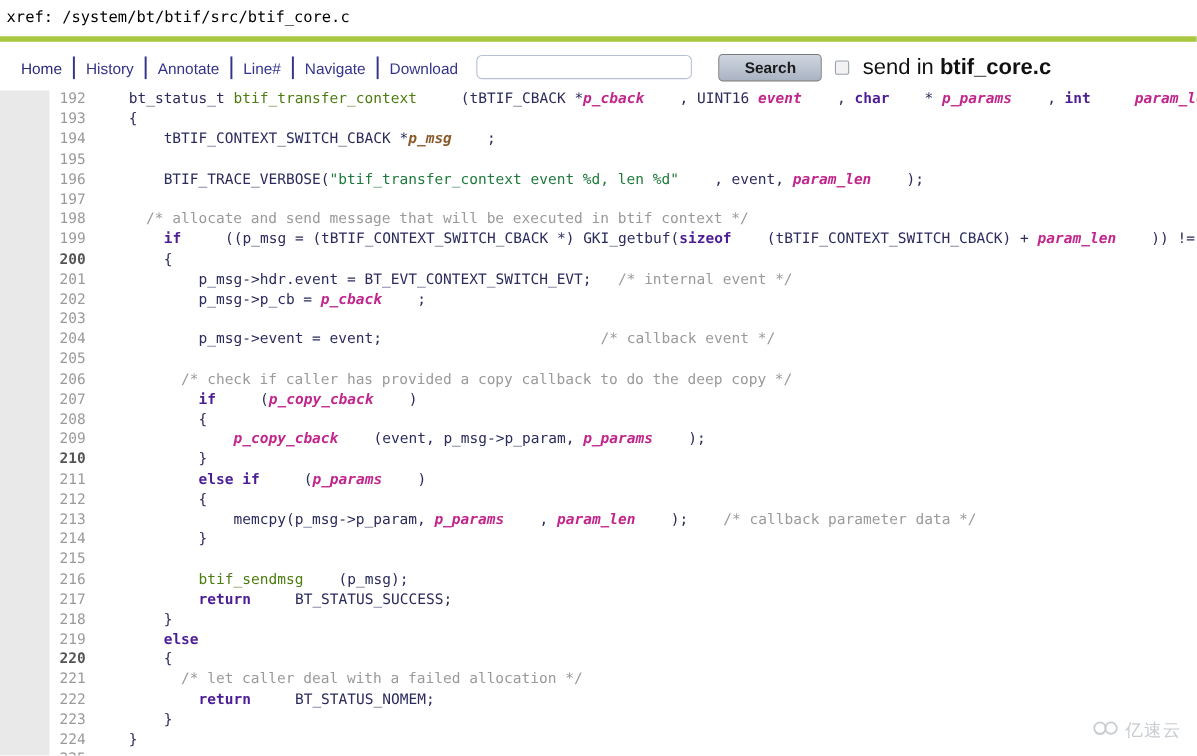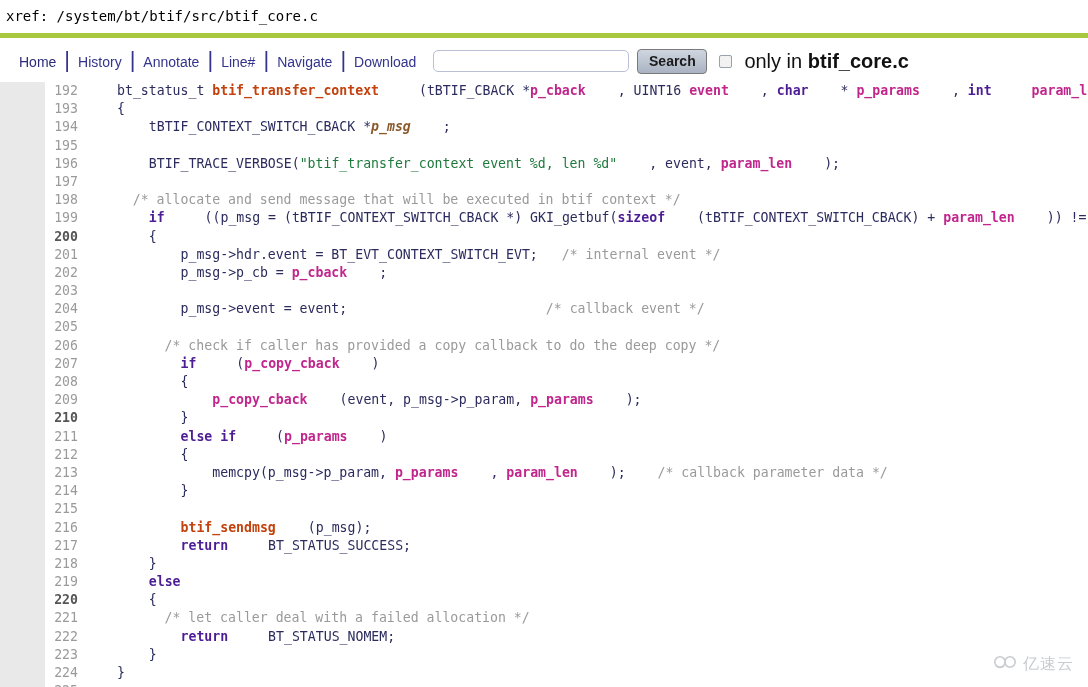--- a/index.html
+++ b/index.html
@@ -73,22 +73,22 @@
     border: 1px solid #b9c0d6;
     border-radius: 5px;
     background: #ffffff;
     font-family: "Liberation Sans", sans-serif;
     font-size: 13px;
     padding: 0 5px;
     color: #333;
     outline: none;
   }
   #search-button {
-    margin-left: 8px;
-    width: 70px;
+    margin-left: 24px;
+    width: 94px;
     height: 25px;
     box-sizing: border-box;
     border: 1px solid #7a7a7a;
     border-radius: 4px;
     background: linear-gradient(#cfd6e0, #aab3c2);
     font-family: "Liberation Sans", sans-serif;
     font-size: 14px;
     font-weight: bold;
     color: #1a1a1a;
     cursor: pointer;
@@ -149,22 +149,22 @@
     font-family: "DejaVu Sans Mono", monospace;
     font-size: 13.2px;
     padding-left: 40px;
   }
   .lnum.major { color: #555; font-weight: bold; }
   .src { color: #1a1a4e; }
 
   
   .t-plain  { color: #2b2b5e; margin-left: 32px; }
   .t-kw     { color: #4c1d95; font-weight: bold; }
-  .t-fn     { color: #c2410c; font-weight: bold; }
-  .t-var    { color: #c0268c; font-weight: bold; }
+  .t-fn     { color: #4d7c0f; font-weight: normal; }
+  .t-var    { color: #c0268c; font-weight: bold; font-style: italic; }
   .t-var2   { color: #8a5a2b; font-weight: bold; font-style: italic; }
   .t-str    { color: #1e7a3c; }
   .t-cmt    { color: #9a9a9a; padding-left: 16px; }
 
   
   #watermark {
     position: absolute;
     right: 14px;
     bottom: 12px;
     display: flex;
@@ -189,21 +189,21 @@
 <div id="navbar">
   <span id="nav-items"><a class="navlink home" href="#">Home</a><span class="navsep">|</span><a class="navlink" href="#">History</a><span class="navsep">|</span><a class="navlink" href="#">Annotate</a><span class="navsep">|</span><a class="navlink" href="#">Line#</a><span class="navsep">|</span><a class="navlink" href="#">Navigate</a><span class="navsep">|</span><a class="navlink" href="#">Download</a></span>
 
   <input id="search-input" type="text" placeholder="" style="">
 
   <button id="search-button">Search</button>
 
   <span id="only-checkbox"></span>
 
   <span id="only-label">
-    <span>only in </span><b>btif_core.c</b>
+    <span>send in </span><b>btif_core.c</b>
   </span>
 </div>
 
 <div id="code-area">
   <div id="gutter-bg"></div>
   <div id="code-lines"><div class="cline"><span class="lnum">192</span><span class="src"><span class="t-plain">bt_status_t </span><span class="t-fn">btif_transfer_context</span><span class="t-plain"> (tBTIF_CBACK *</span><span class="t-var">p_cback</span><span class="t-plain">, UINT16 </span><span class="t-var">event</span><span class="t-plain">, </span><span class="t-kw">char</span><span class="t-plain">* </span><span class="t-var">p_params</span><span class="t-plain">, </span><span class="t-kw">int</span><span class="t-plain"> </span><span class="t-var">param_len</span><span class="t-plain">, tBTIF_COPY_CBACK *</span><span class="t-var">p_copy_cback)</span></span></div><div class="cline"><span class="lnum">193</span><span class="src"><span class="t-plain">{</span></span></div><div class="cline"><span class="lnum">194</span><span class="src"><span class="t-plain">    tBTIF_CONTEXT_SWITCH_CBACK *</span><span class="t-var2">p_msg</span><span class="t-plain">;</span></span></div><div class="cline"><span class="lnum">195</span><span class="src"><span class="t-plain"></span></span></div><div class="cline"><span class="lnum">196</span><span class="src"><span class="t-plain">    BTIF_TRACE_VERBOSE(</span><span class="t-str">"btif_transfer_context event %d, len %d"</span><span class="t-plain">, event, </span><span class="t-var">param_len</span><span class="t-plain">);</span></span></div><div class="cline"><span class="lnum">197</span><span class="src"><span class="t-plain"></span></span></div><div class="cline"><span class="lnum">198</span><span class="src"><span class="t-cmt">    /* allocate and send message that will be executed in btif context */</span></span></div><div class="cline"><span class="lnum">199</span><span class="src"><span class="t-plain">    </span><span class="t-kw">if</span><span class="t-plain"> ((p_msg = (tBTIF_CONTEXT_SWITCH_CBACK *) GKI_getbuf(</span><span class="t-kw">sizeof</span><span class="t-plain">(tBTIF_CONTEXT_SWITCH_CBACK) + </span><span class="t-var">param_len</span><span class="t-plain">)) != NULL)</span></span></div><div class="cline"><span class="lnum major">200</span><span class="src"><span class="t-plain">    {</span></span></div><div class="cline"><span class="lnum">201</span><span class="src"><span class="t-plain">        p_msg-&gt;hdr.event = BT_EVT_CONTEXT_SWITCH_EVT; </span><span class="t-cmt">/* internal event */</span></span></div><div class="cline"><span class="lnum">202</span><span class="src"><span class="t-plain">        p_msg-&gt;p_cb = </span><span class="t-var">p_cback</span><span class="t-plain">;</span></span></div><div class="cline"><span class="lnum">203</span><span class="src"><span class="t-plain"></span></span></div><div class="cline"><span class="lnum">204</span><span class="src"><span class="t-plain">        p_msg-&gt;event = event;                       </span><span class="t-cmt">/* callback event */</span></span></div><div class="cline"><span class="lnum">205</span><span class="src"><span class="t-plain"></span></span></div><div class="cline"><span class="lnum">206</span><span class="src"><span class="t-cmt">        /* check if caller has provided a copy callback to do the deep copy */</span></span></div><div class="cline"><span class="lnum">207</span><span class="src"><span class="t-plain">        </span><span class="t-kw">if</span><span class="t-plain"> (</span><span class="t-var">p_copy_cback</span><span class="t-plain">)</span></span></div><div class="cline"><span class="lnum">208</span><span class="src"><span class="t-plain">        {</span></span></div><div class="cline"><span class="lnum">209</span><span class="src"><span class="t-plain">            </span><span class="t-var">p_copy_cback</span><span class="t-plain">(event, p_msg-&gt;p_param, </span><span class="t-var">p_params</span><span class="t-plain">);</span></span></div><div class="cline"><span class="lnum major">210</span><span class="src"><span class="t-plain">        }</span></span></div><div class="cline"><span class="lnum">211</span><span class="src"><span class="t-plain">        </span><span class="t-kw">else if</span><span class="t-plain"> (</span><span class="t-var">p_params</span><span class="t-plain">)</span></span></div><div class="cline"><span class="lnum">212</span><span class="src"><span class="t-plain">        {</span></span></div><div class="cline"><span class="lnum">213</span><span class="src"><span class="t-plain">            memcpy(p_msg-&gt;p_param, </span><span class="t-var">p_params</span><span class="t-plain">, </span><span class="t-var">param_len</span><span class="t-plain">);  </span><span class="t-cmt">/* callback parameter data */</span></span></div><div class="cline"><span class="lnum">214</span><span class="src"><span class="t-plain">        }</span></span></div><div class="cline"><span class="lnum">215</span><span class="src"><span class="t-plain"></span></span></div><div class="cline"><span class="lnum">216</span><span class="src"><span class="t-plain">        </span><span class="t-fn">btif_sendmsg</span><span class="t-plain">(p_msg);</span></span></div><div class="cline"><span class="lnum">217</span><span class="src"><span class="t-plain">        </span><span class="t-kw">return</span><span class="t-plain"> BT_STATUS_SUCCESS;</span></span></div><div class="cline"><span class="lnum">218</span><span class="src"><span class="t-plain">    }</span></span></div><div class="cline"><span class="lnum">219</span><span class="src"><span class="t-plain">    </span><span class="t-kw">else</span></span></div><div class="cline"><span class="lnum major">220</span><span class="src"><span class="t-plain">    {</span></span></div><div class="cline"><span class="lnum">221</span><span class="src"><span class="t-cmt">        /* let caller deal with a failed allocation */</span></span></div><div class="cline"><span class="lnum">222</span><span class="src"><span class="t-plain">        </span><span class="t-kw">return</span><span class="t-plain"> BT_STATUS_NOMEM;</span></span></div><div class="cline"><span class="lnum">223</span><span class="src"><span class="t-plain">    }</span></span></div><div class="cline"><span class="lnum">224</span><span class="src"><span class="t-plain">}</span></span></div><div class="cline"><span class="lnum">225</span><span class="src"><span class="t-plain"></span></span></div></div>
 </div>
 
 <div id="watermark">
   <svg width="26" height="16" viewBox="0 0 26 16">

